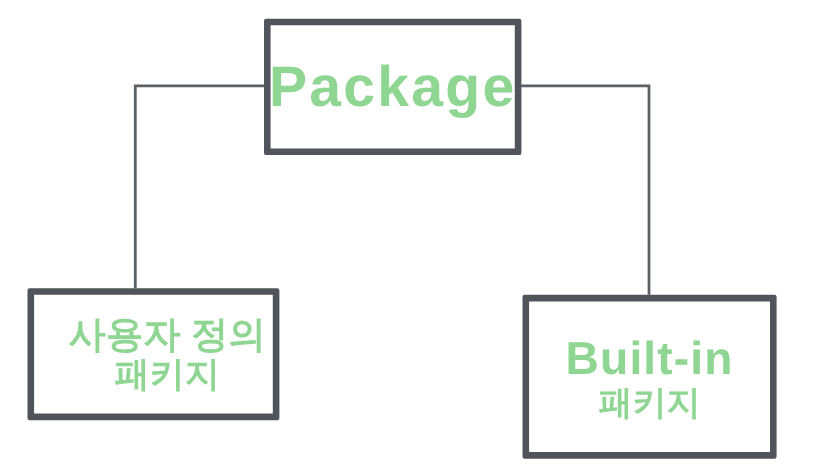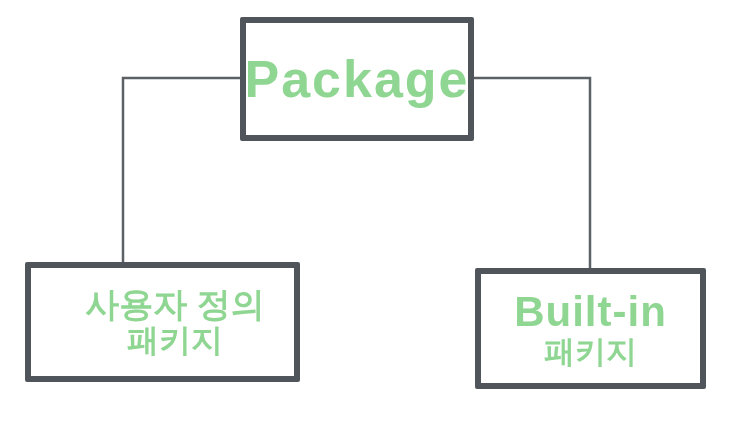--- a/index.html
+++ b/index.html
@@ -46,25 +46,25 @@
     border-radius:2px;
   }
   .node--root{
     left:240px; top:17px;
     width:234px; height:124px;
     font-size:52px;
     letter-spacing:2px;
   }
   .node--left{
     left:25px; top:262px;
-    width:275px; height:120px;padding-left:25px;
+    width:229px; height:120px;padding-left:25px;
   }
   .node--right{
     left:475px; top:268px;
-    width:231px; height:121px;
+    width:231px; height:149px;
   }
   .node--left .line1{font-size:34px;}
   .node--left .line2{font-size:32px;}
   .node--right .line1{font-size:42px; letter-spacing:1px;}
   .node--right .line2{font-size:31px;}
   .line1,.line2{display:block;}
 </style>
 </head>
 <body>
 

